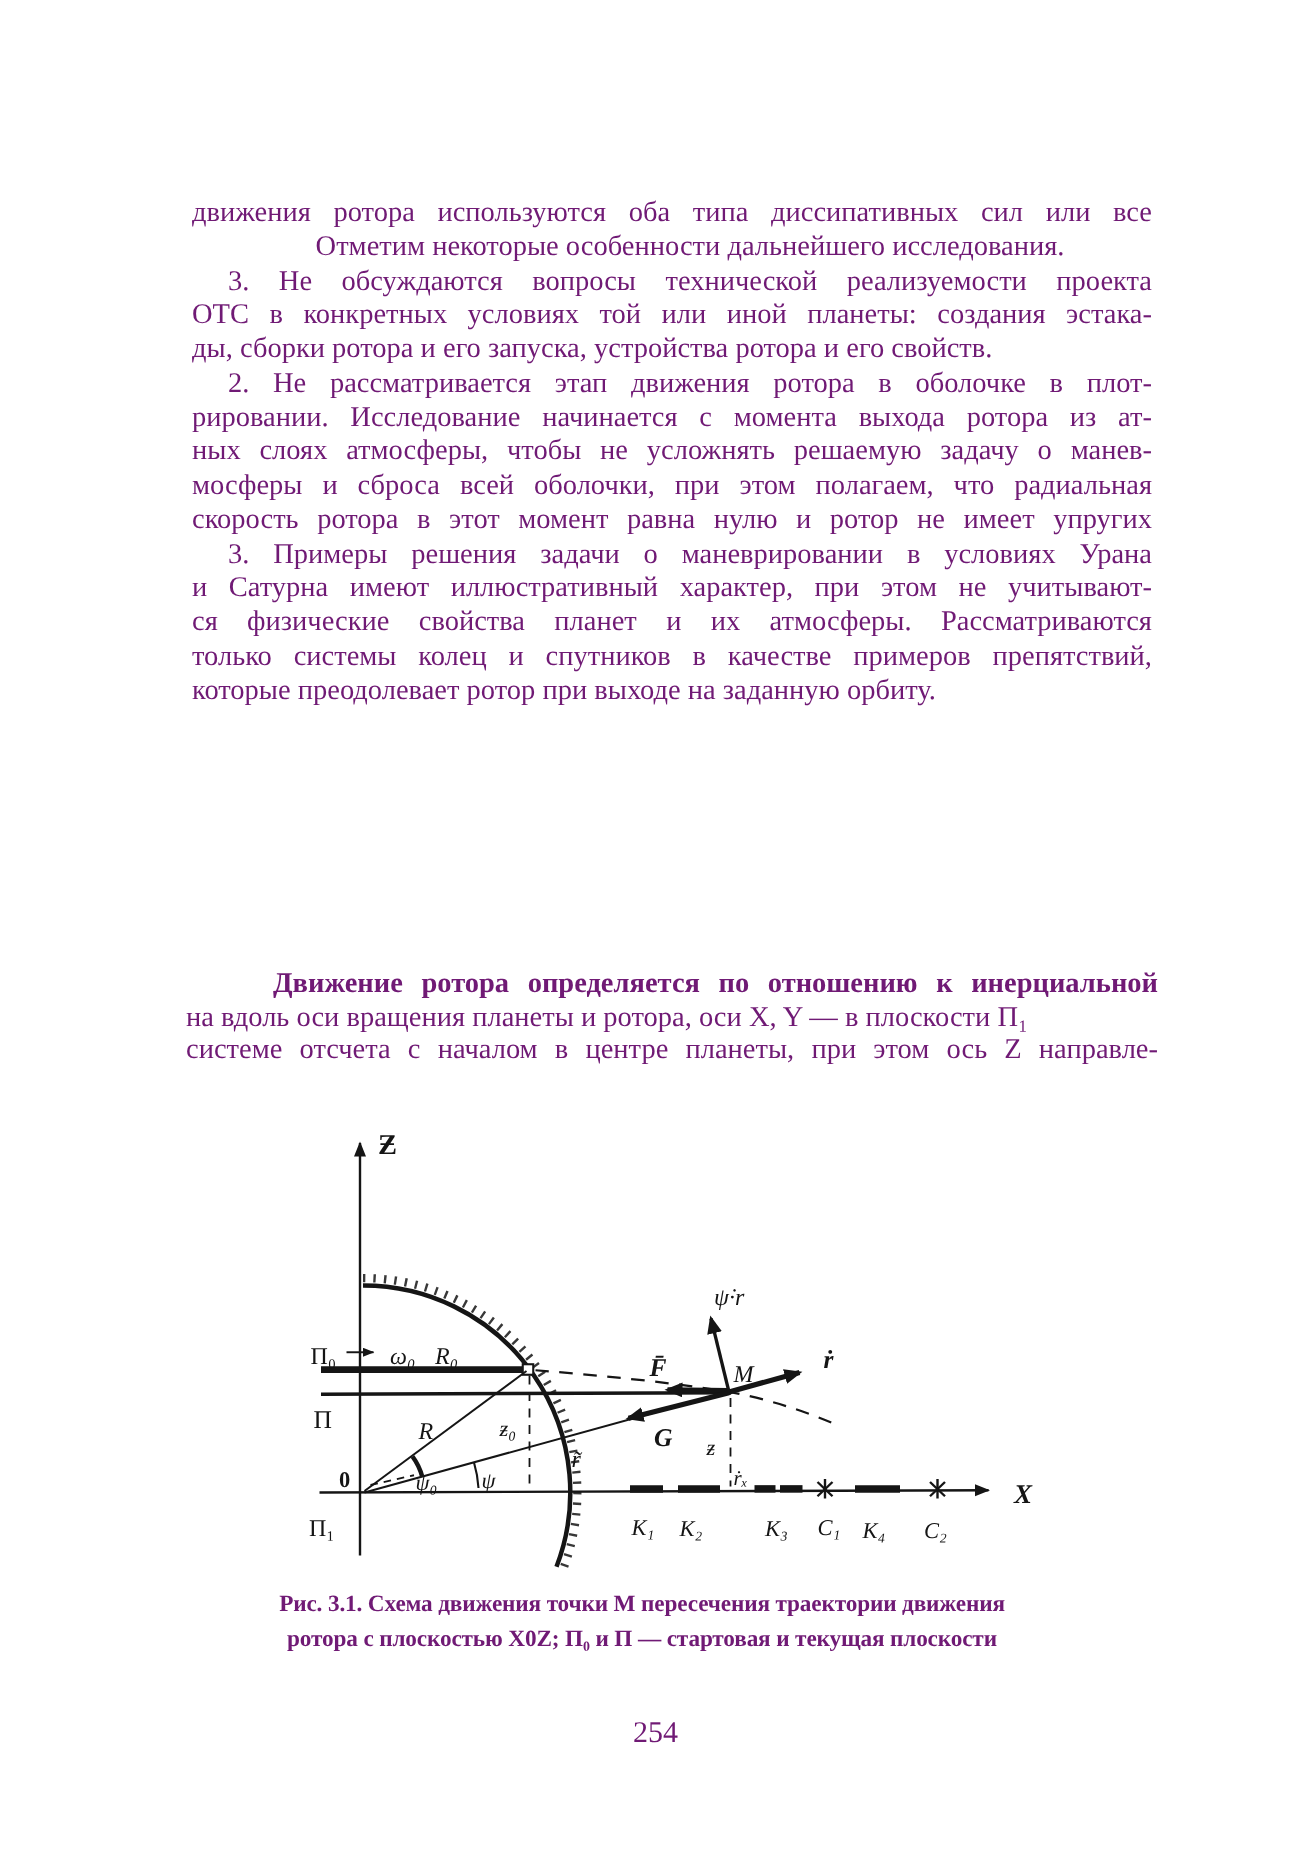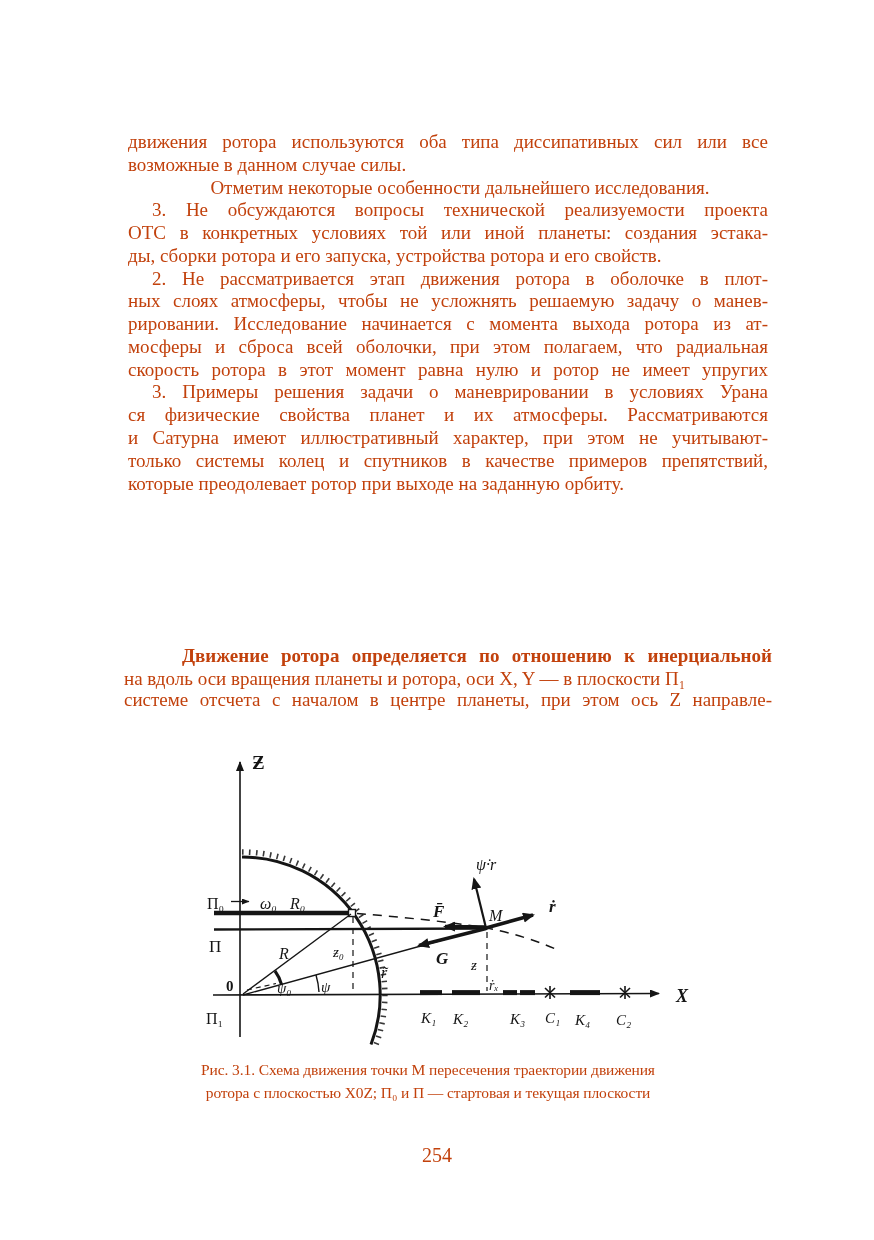--- a/index.html
+++ b/index.html
@@ -1,18 +1,18 @@
 <!DOCTYPE html>
 <html><head>
 <meta charset="utf-8">
 <style>
   html,body{margin:0;padding:0;background:#e8e8e8;}
   .page{
     position:relative;width:874px;height:1240px;background:#ffffff;
-    font-family:"Liberation Serif","DejaVu Serif",serif;color:#c2410c;
+    font-family:"Liberation Serif","DejaVu Serif",serif;color:#701a75;
     overflow:hidden;margin:0 auto;
   }
   .body-text{
     position:absolute;left:128px;top:131px;width:640px;
     font-size:19px;line-height:22.78px;
   }
   .body-text p{margin:0;padding:0;}
   .ln{white-space:nowrap;}
   .jl{text-align:justify;text-align-last:justify;white-space:normal;overflow:hidden;height:22.78px;}
   .ind{text-indent:24px;text-align:center;}
@@ -21,61 +21,60 @@
     position:absolute;left:182px;top:573px;width:560px;
     font-size:21px;font-weight:bold;line-height:24.5px;letter-spacing:.2px;
   }
   .para6{
     position:absolute;left:124px;top:645px;width:648px;
     font-size:19px;line-height:21.2px;
   }
   .fig{position:absolute;left:170px;top:735px;width:540px;height:320px;}
   .caption{
     position:absolute;left:158px;top:1058px;width:540px;
-    font-size:15.5px;font-weight:normal;line-height:23px;text-align:center;
+    font-size:15.5px;font-weight:bold;line-height:23px;text-align:center;
     letter-spacing:-0.1px;
   }
   .pagenum{
     position:absolute;left:0;top:1144px;width:874px;text-align:center;
     font-size:20px;
     font-family:Liberation Serif, serif;
   }
   svg text{fill:#151515;font-family:"Liberation Serif","DejaVu Serif",serif;}
   .it{font-style:italic;}
   .b{font-weight:bold;}
 </style>
 </head>
 <body>
 
 <div class="page">
 
   <div class="body-text">
     <p>
       <span class="ln jl" style="display:block">движения ротора используются оба типа диссипативных сил или все</span>
-      <span class="ln" style="display:block">возможные в данном случае силы.</span>
     </p>
     <p>
       <span class="ln ind" style="display:block">Отметим некоторые особенности дальнейшего исследования.</span>
     </p>
     <p>
       <span class="ln jl ind" style="display:block">3. Не обсуждаются вопросы технической реализуемости проекта</span>
       <span class="ln jl" style="display:block">ОТС в конкретных условиях той или иной планеты: создания эстака-</span>
       <span class="ln" style="display:block">ды, сборки ротора и его запуска, устройства ротора и его свойств.</span>
     </p>
     <p>
       <span class="ln jl ind" style="display:block">2. Не рассматривается этап движения ротора в оболочке в плот-</span>
+      <span class="ln jl" style="display:block">рировании. Исследование начинается с момента выхода ротора из ат-</span>
       <span class="ln jl" style="display:block">ных слоях атмосферы, чтобы не усложнять решаемую задачу о манев-</span>
-      <span class="ln jl" style="display:block">рировании. Исследование начинается с момента выхода ротора из ат-</span>
       <span class="ln jl" style="display:block">мосферы и сброса всей оболочки, при этом полагаем, что радиальная</span>
       <span class="ln jl" style="display:block">скорость ротора в этот момент равна нулю и ротор не имеет упругих</span>
     </p>
     <p>
       <span class="ln jl ind" style="display:block">3. Примеры решения задачи о маневрировании в условиях Урана</span>
+      <span class="ln jl" style="display:block">и Сатурна имеют иллюстративный характер, при этом не учитывают-</span>
       <span class="ln jl" style="display:block">ся физические свойства планет и их атмосферы. Рассматриваются</span>
-      <span class="ln jl" style="display:block">и Сатурна имеют иллюстративный характер, при этом не учитывают-</span>
       <span class="ln jl" style="display:block">только системы колец и спутников в качестве примеров препятствий,</span>
       <span class="ln" style="display:block">которые преодолевает ротор при выходе на заданную орбиту.</span>
     </p>
   </div>
 
 
   <div class="para6">
     <span class="ln jl ind2" style="display:block">Движение ротора определяется по отношению к инерциальной</span>
     <span class="ln" style="display:block">на вдоль оси вращения планеты и ротора, оси X, Y — в плоскости П₁</span>
     <span class="ln jl" style="display:block">системе отсчета с началом в центре планеты, при этом ось Z направле-</span>

